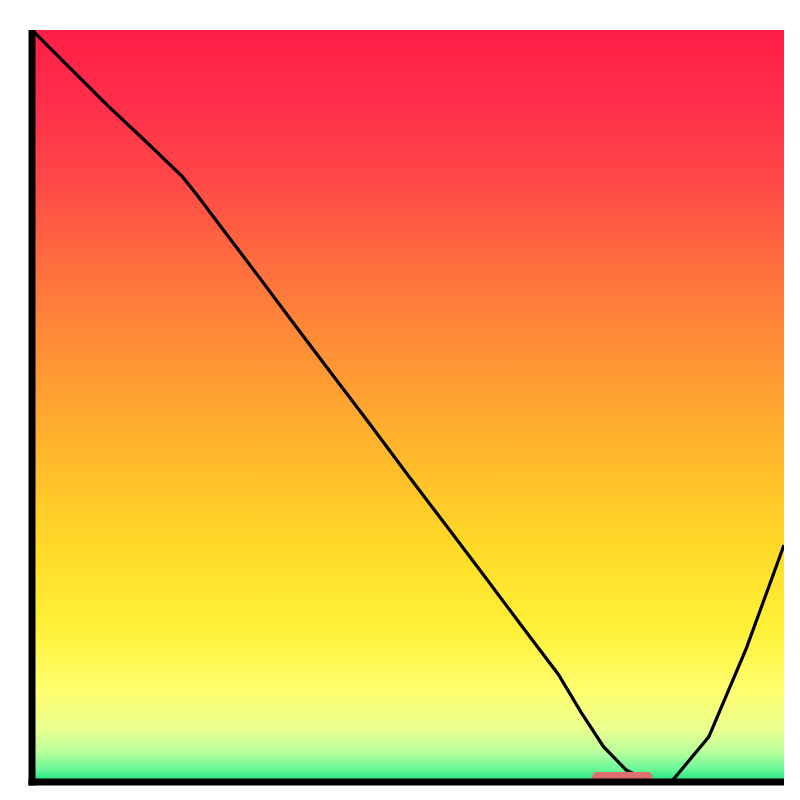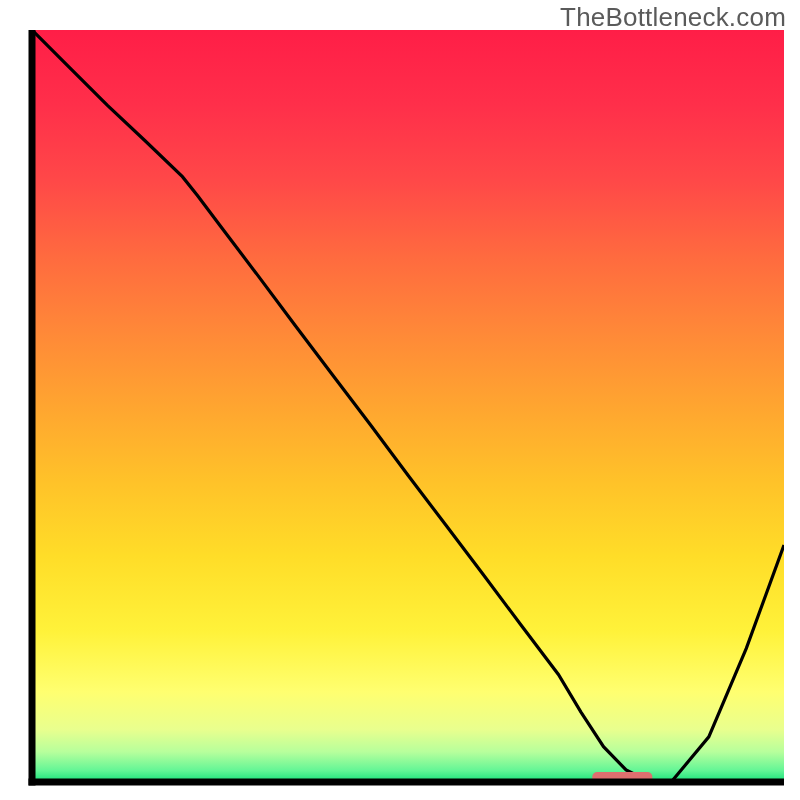--- a/index.html
+++ b/index.html
@@ -29,21 +29,20 @@
   svg.plot {
     position: absolute;
     left: 0;
     top: 0;
   }
 </style>
 </head>
 <body>
 
 <div class="frame">
-  <div class="watermark">TheBottleneck.com</div>
   <svg class="plot" width="800" height="800" viewBox="0 0 800 800">
     <defs>
       <linearGradient id="bg-grad" x1="0" y1="0" x2="0" y2="1">
           <stop offset="0%" stop-color="#ff1e47"></stop>
           <stop offset="10%" stop-color="#ff2f4a"></stop>
           <stop offset="20%" stop-color="#ff4848"></stop>
           <stop offset="30%" stop-color="#ff6a3f"></stop>
           <stop offset="40%" stop-color="#ff8838"></stop>
           <stop offset="50%" stop-color="#ffa530"></stop>
           <stop offset="60%" stop-color="#ffc229"></stop>

